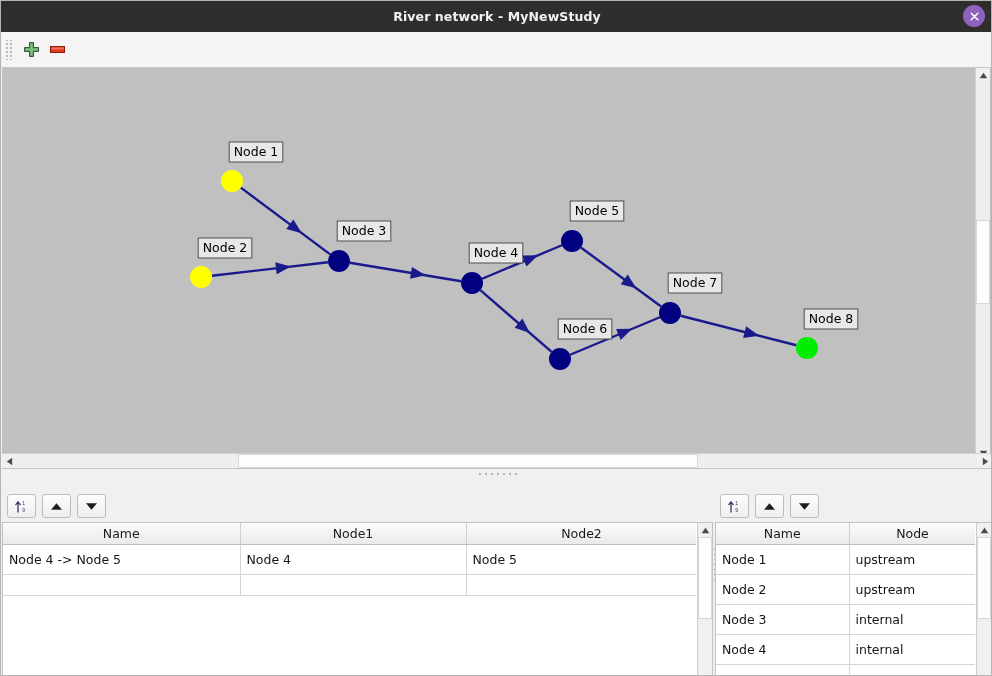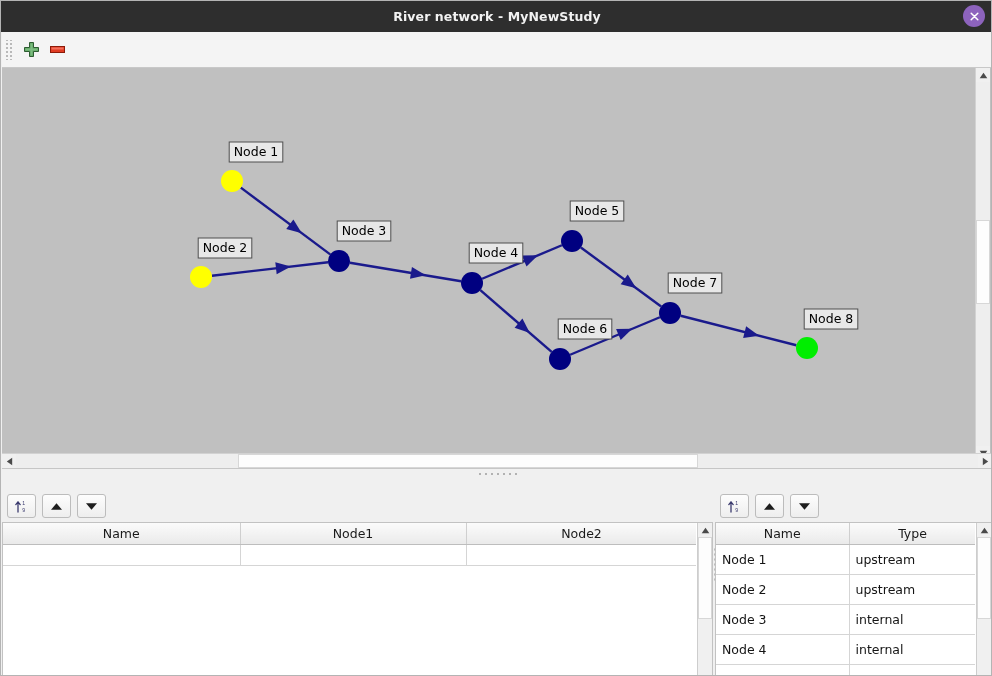--- a/index.html
+++ b/index.html
@@ -437,20 +437,25 @@
             </colgroup>
             <thead>
                 <tr id="branch-head">
                   <th>Name</th>
                   <th>Node1</th>
                   <th>Node2</th>
                 </tr>
               </thead>
             <tbody id="branch-body">
                 <tr>
+                  <td>Node 4 -&gt; Node 5</td>
+                  <td>Node 4</td>
+                  <td>Node 5</td>
+                </tr>
+                <tr>
                   <td class="empty"></td>
                   <td class="empty"></td>
                   <td class="empty"></td>
                 </tr>
               </tbody>
           </table>
         </div>
         <div class="tbl-scroll">
           <div class="sb-arrow" style="left:0;top:0;width:14px;height:14px;">
             <svg width="9" height="7" viewBox="0 0 9 7">
@@ -493,21 +498,21 @@
       <div class="table-box tbl-right">
         <div class="grid-area">
           <table class="grid" id="node-grid">
             <colgroup>
                 <col style="width:133px">
                 <col style="width:127px">
               </colgroup>
             <thead>
                 <tr id="node-head">
                   <th>Name</th>
-                  <th>Type</th>
+                  <th>Node</th>
                 </tr>
               </thead>
             <tbody id="node-body">
                 <tr>
                   <td>Node 1</td>
                   <td>upstream</td>
                 </tr>
                 <tr>
                   <td>Node 2</td>
                   <td>upstream</td>

